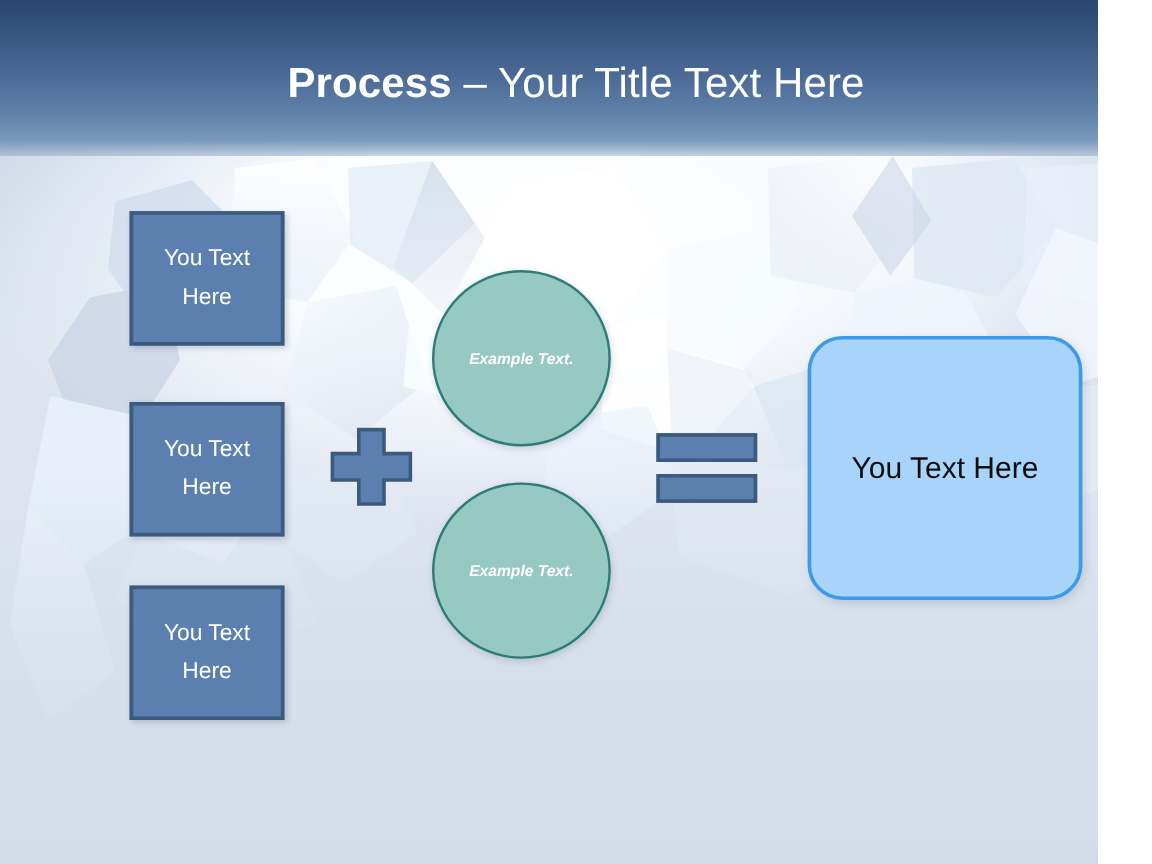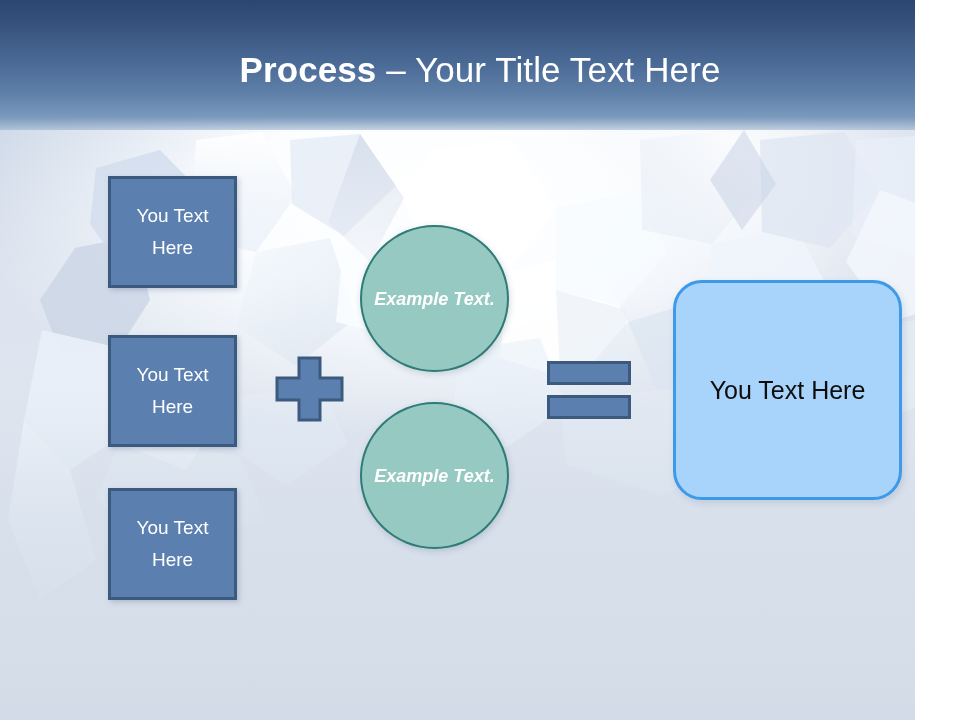--- a/index.html
+++ b/index.html
@@ -99,21 +99,21 @@
   .circle {
     position: absolute;
     left: 360px;
     width: 149px;
     height: 147px;
     box-sizing: border-box;
     border-radius: 50%;
     background: #96c9c2;
     border: 2px solid #2e7b77;
     color: #ffffff;
-    font-size: 18px;
+    font-size: 13px;
     font-weight: bold;
     font-style: italic;
     line-height: 22px;
     text-align: center;
     display: flex;
     align-items: center;
     justify-content: center;
     box-shadow: 1px 2px 6px rgba(60,90,110,0.22);
   }
   .circle span { display: block; width: 100%; }

